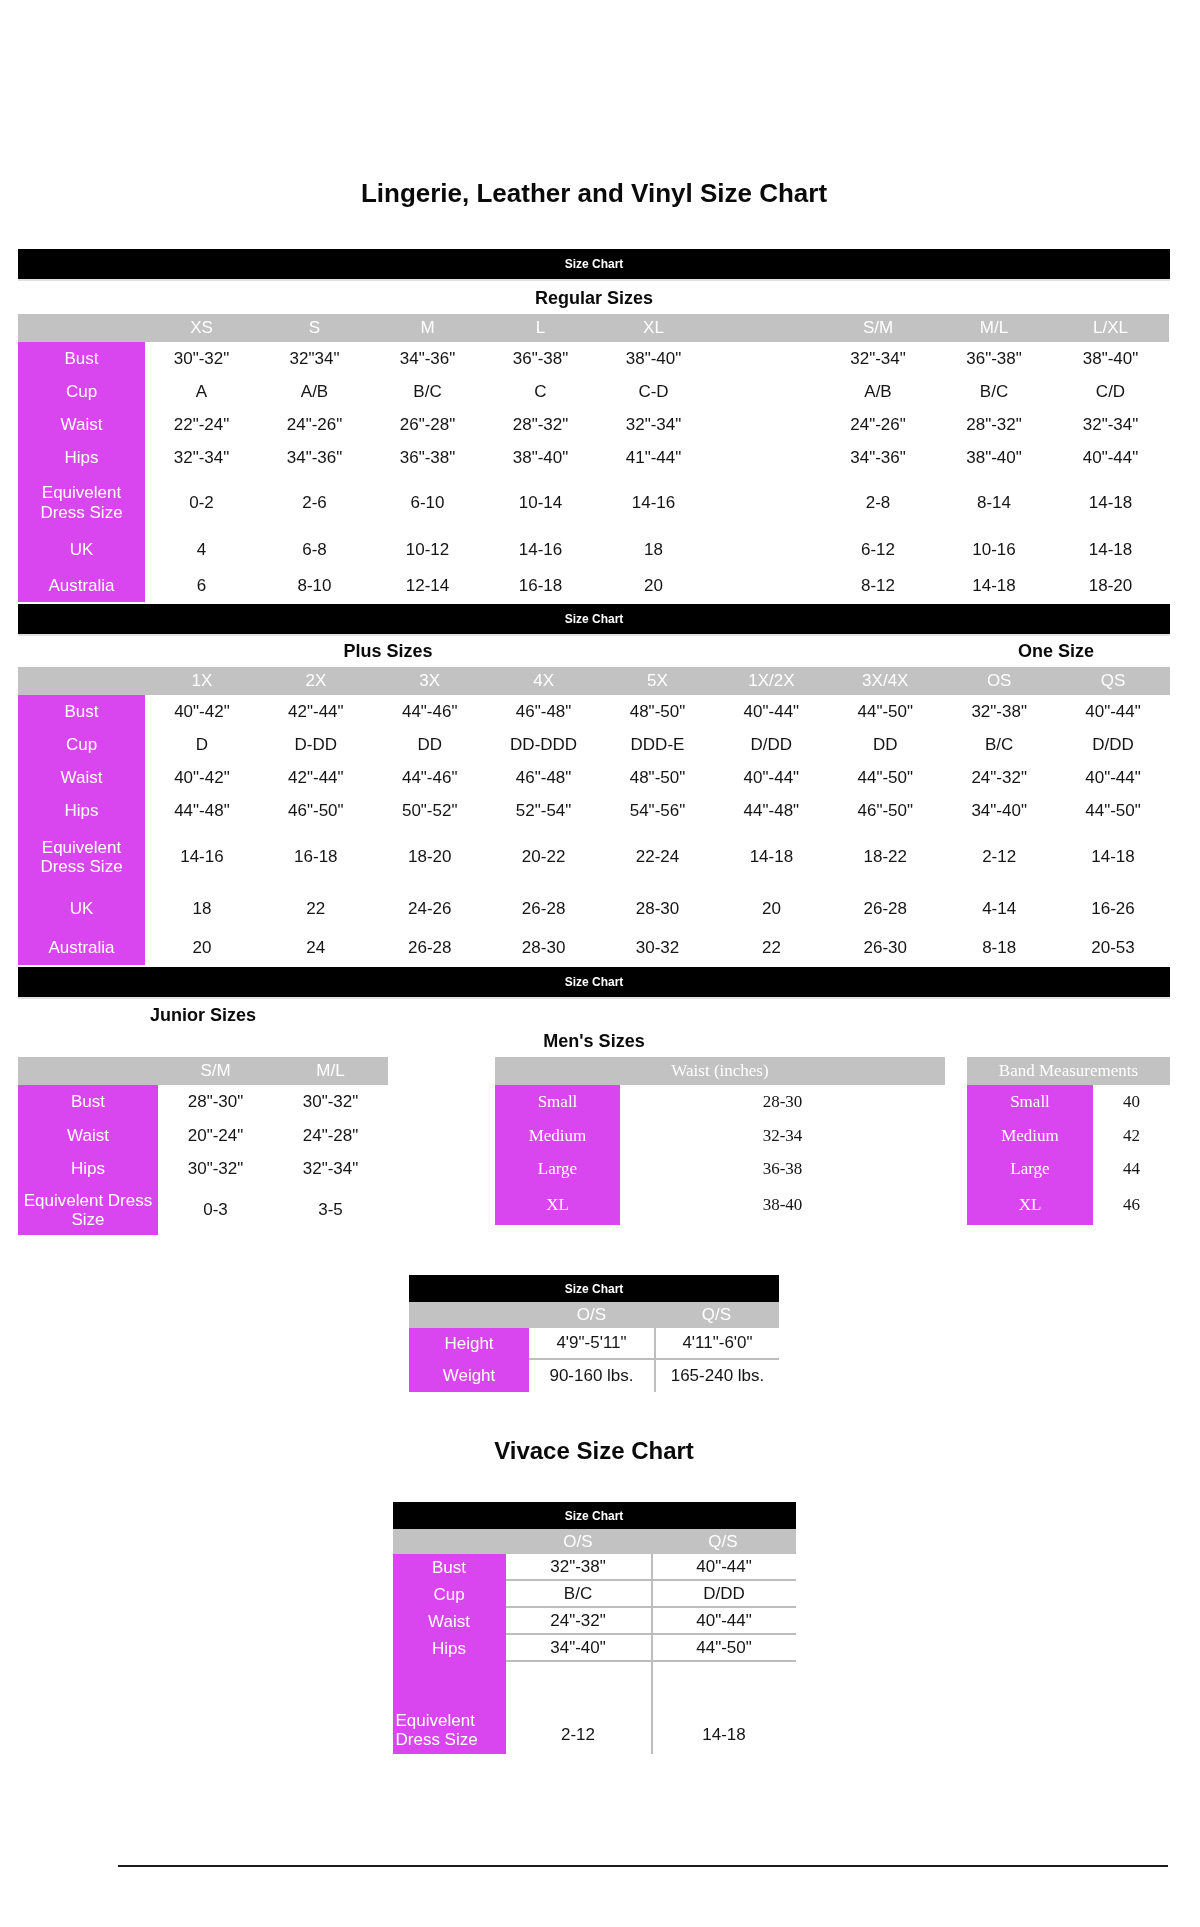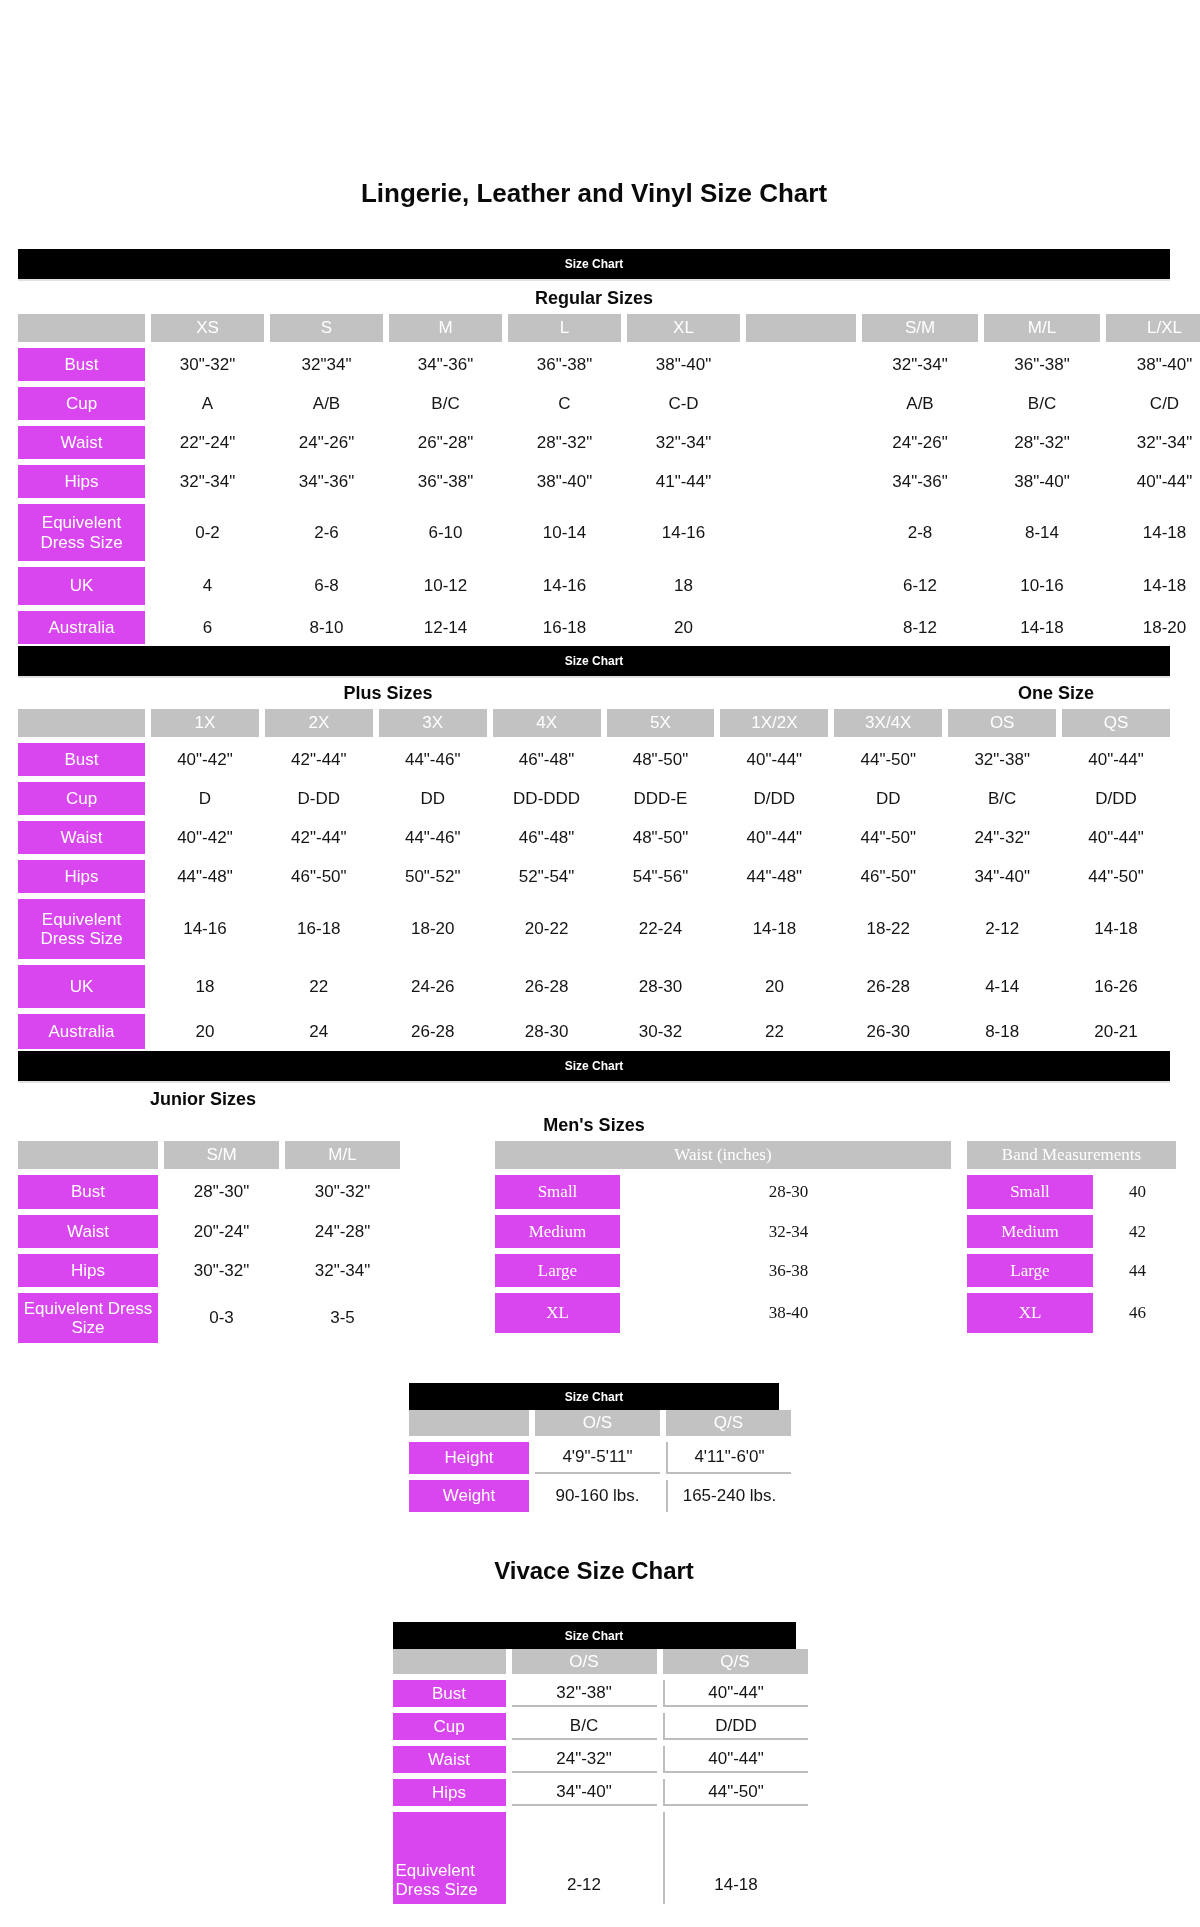--- a/index.html
+++ b/index.html
@@ -11,21 +11,21 @@
   .black-bar span{color:#fff;font-size:12px;font-weight:bold;}
   .section-heading{font-size:18px;font-weight:bold;text-align:center;line-height:26px;color:#0a0a0a;}
   .heading-row{display:flex;margin:2px 0 3px 0;}
   .heading-row .hleft{width:740px;}
   .heading-row .spacer{flex:1;}
   .heading-row .hright{width:228px;}
   .heading-row3{display:flex;margin:3px 0 3px 0;flex-direction:column;}
   .heading-row3 .hjunior{width:370px;}
   .heading-row3 .hmens{flex:1;}
   .sec-regular .section-heading{margin:4px 0 3px 0;}
-  .gridtable{display:grid;gap:6px;}
+  .gridtable{display:grid;}
   .cell{display:flex;align-items:center;justify-content:center;font-size:17px;line-height:1.12;text-align:center;}
   .cell.h{background:#c2c2c2;color:#fff;}
   .cell.lbl{background:#d946ef;color:#fff;padding:0 2px;}
   .cell.val{background:#fff;color:#151515;}
   #regular-table,#plus-table{width:1152px;margin-bottom:2px;}
   .row-flex{display:flex;}
   #junior-table{width:370px;}
   .mens{margin-left:107px;display:flex;align-items:flex-start;font-family:Liberation Serif, serif;}
   #mens-waist-table{width:450px;}
   #mens-band-table{width:203px;margin-left:22px;}
@@ -220,21 +220,21 @@
         <div class="cell val">16-26</div>
         <div class="cell lbl">Australia</div>
         <div class="cell val">20</div>
         <div class="cell val">24</div>
         <div class="cell val">26-28</div>
         <div class="cell val">28-30</div>
         <div class="cell val">30-32</div>
         <div class="cell val">22</div>
         <div class="cell val">26-30</div>
         <div class="cell val">8-18</div>
-        <div class="cell val">20-21</div>
+        <div class="cell val">20-53</div>
       </div>
   </section>
 
   <section class="sec-junior">
     <div class="black-bar">
       <span>Size Chart</span>
     </div>
     <div class="heading-row3">
       <div class="hjunior section-heading">Junior Sizes</div>
       <div class="hmens section-heading">Men's Sizes</div>

